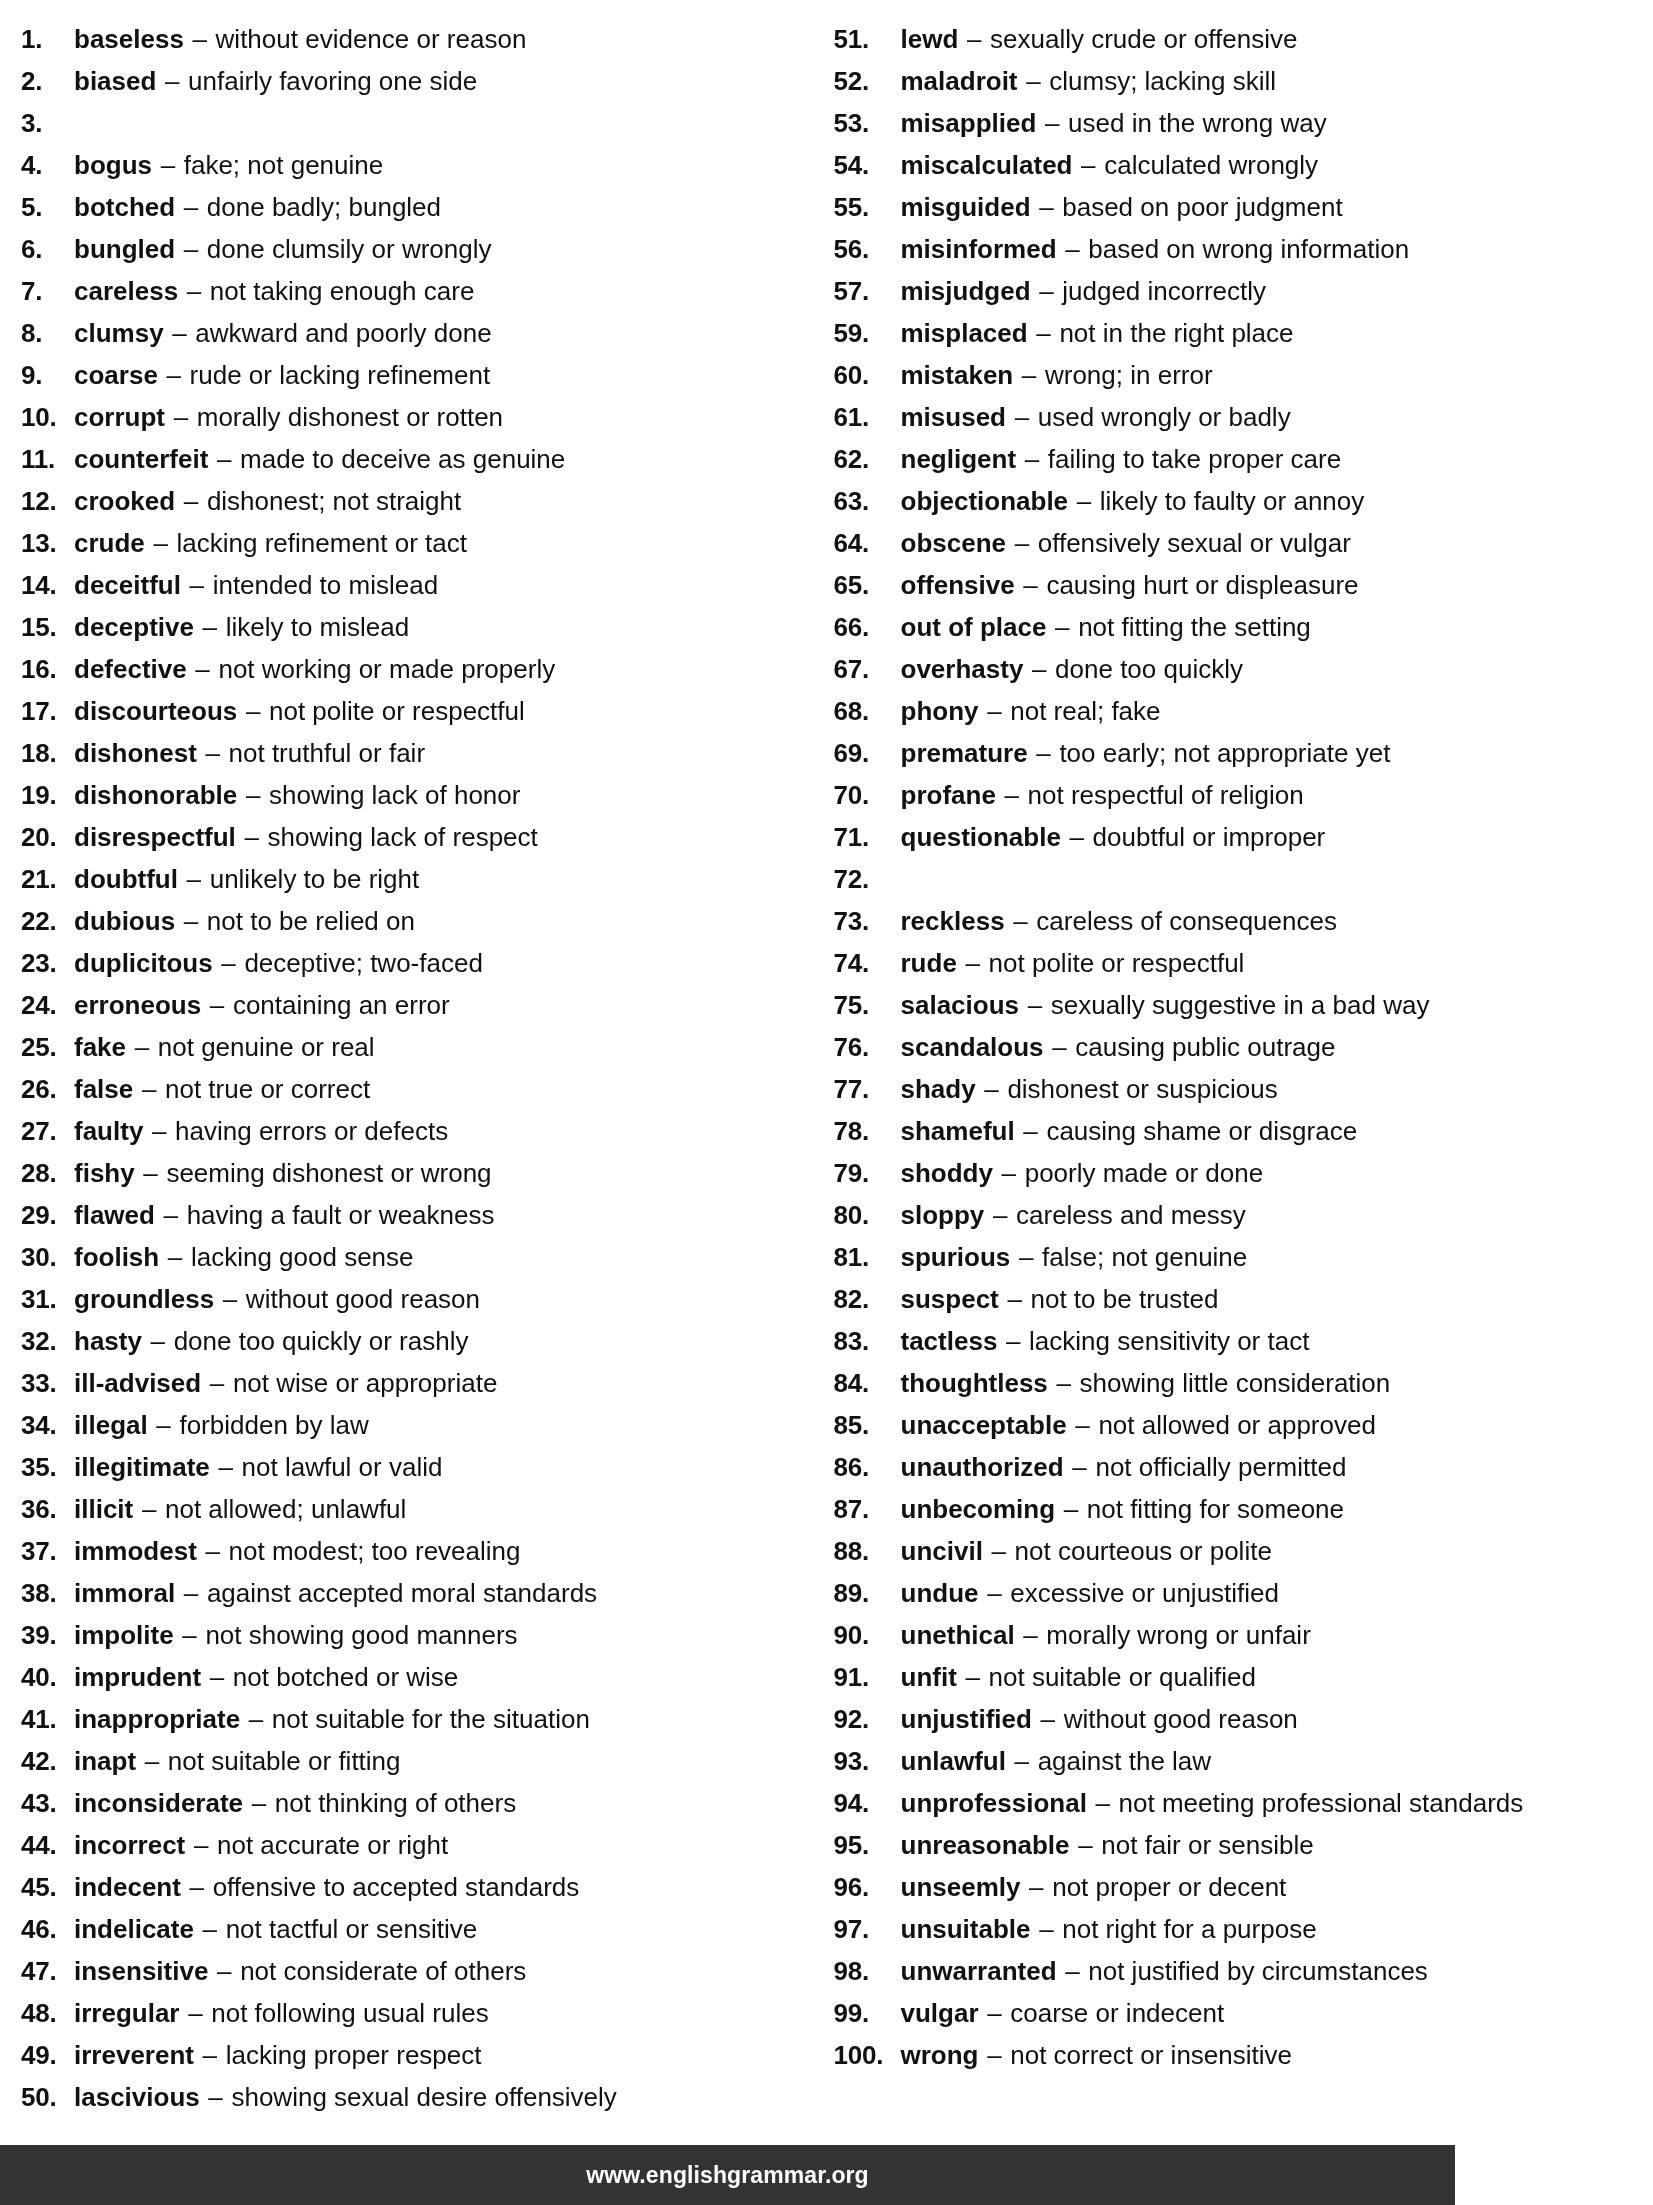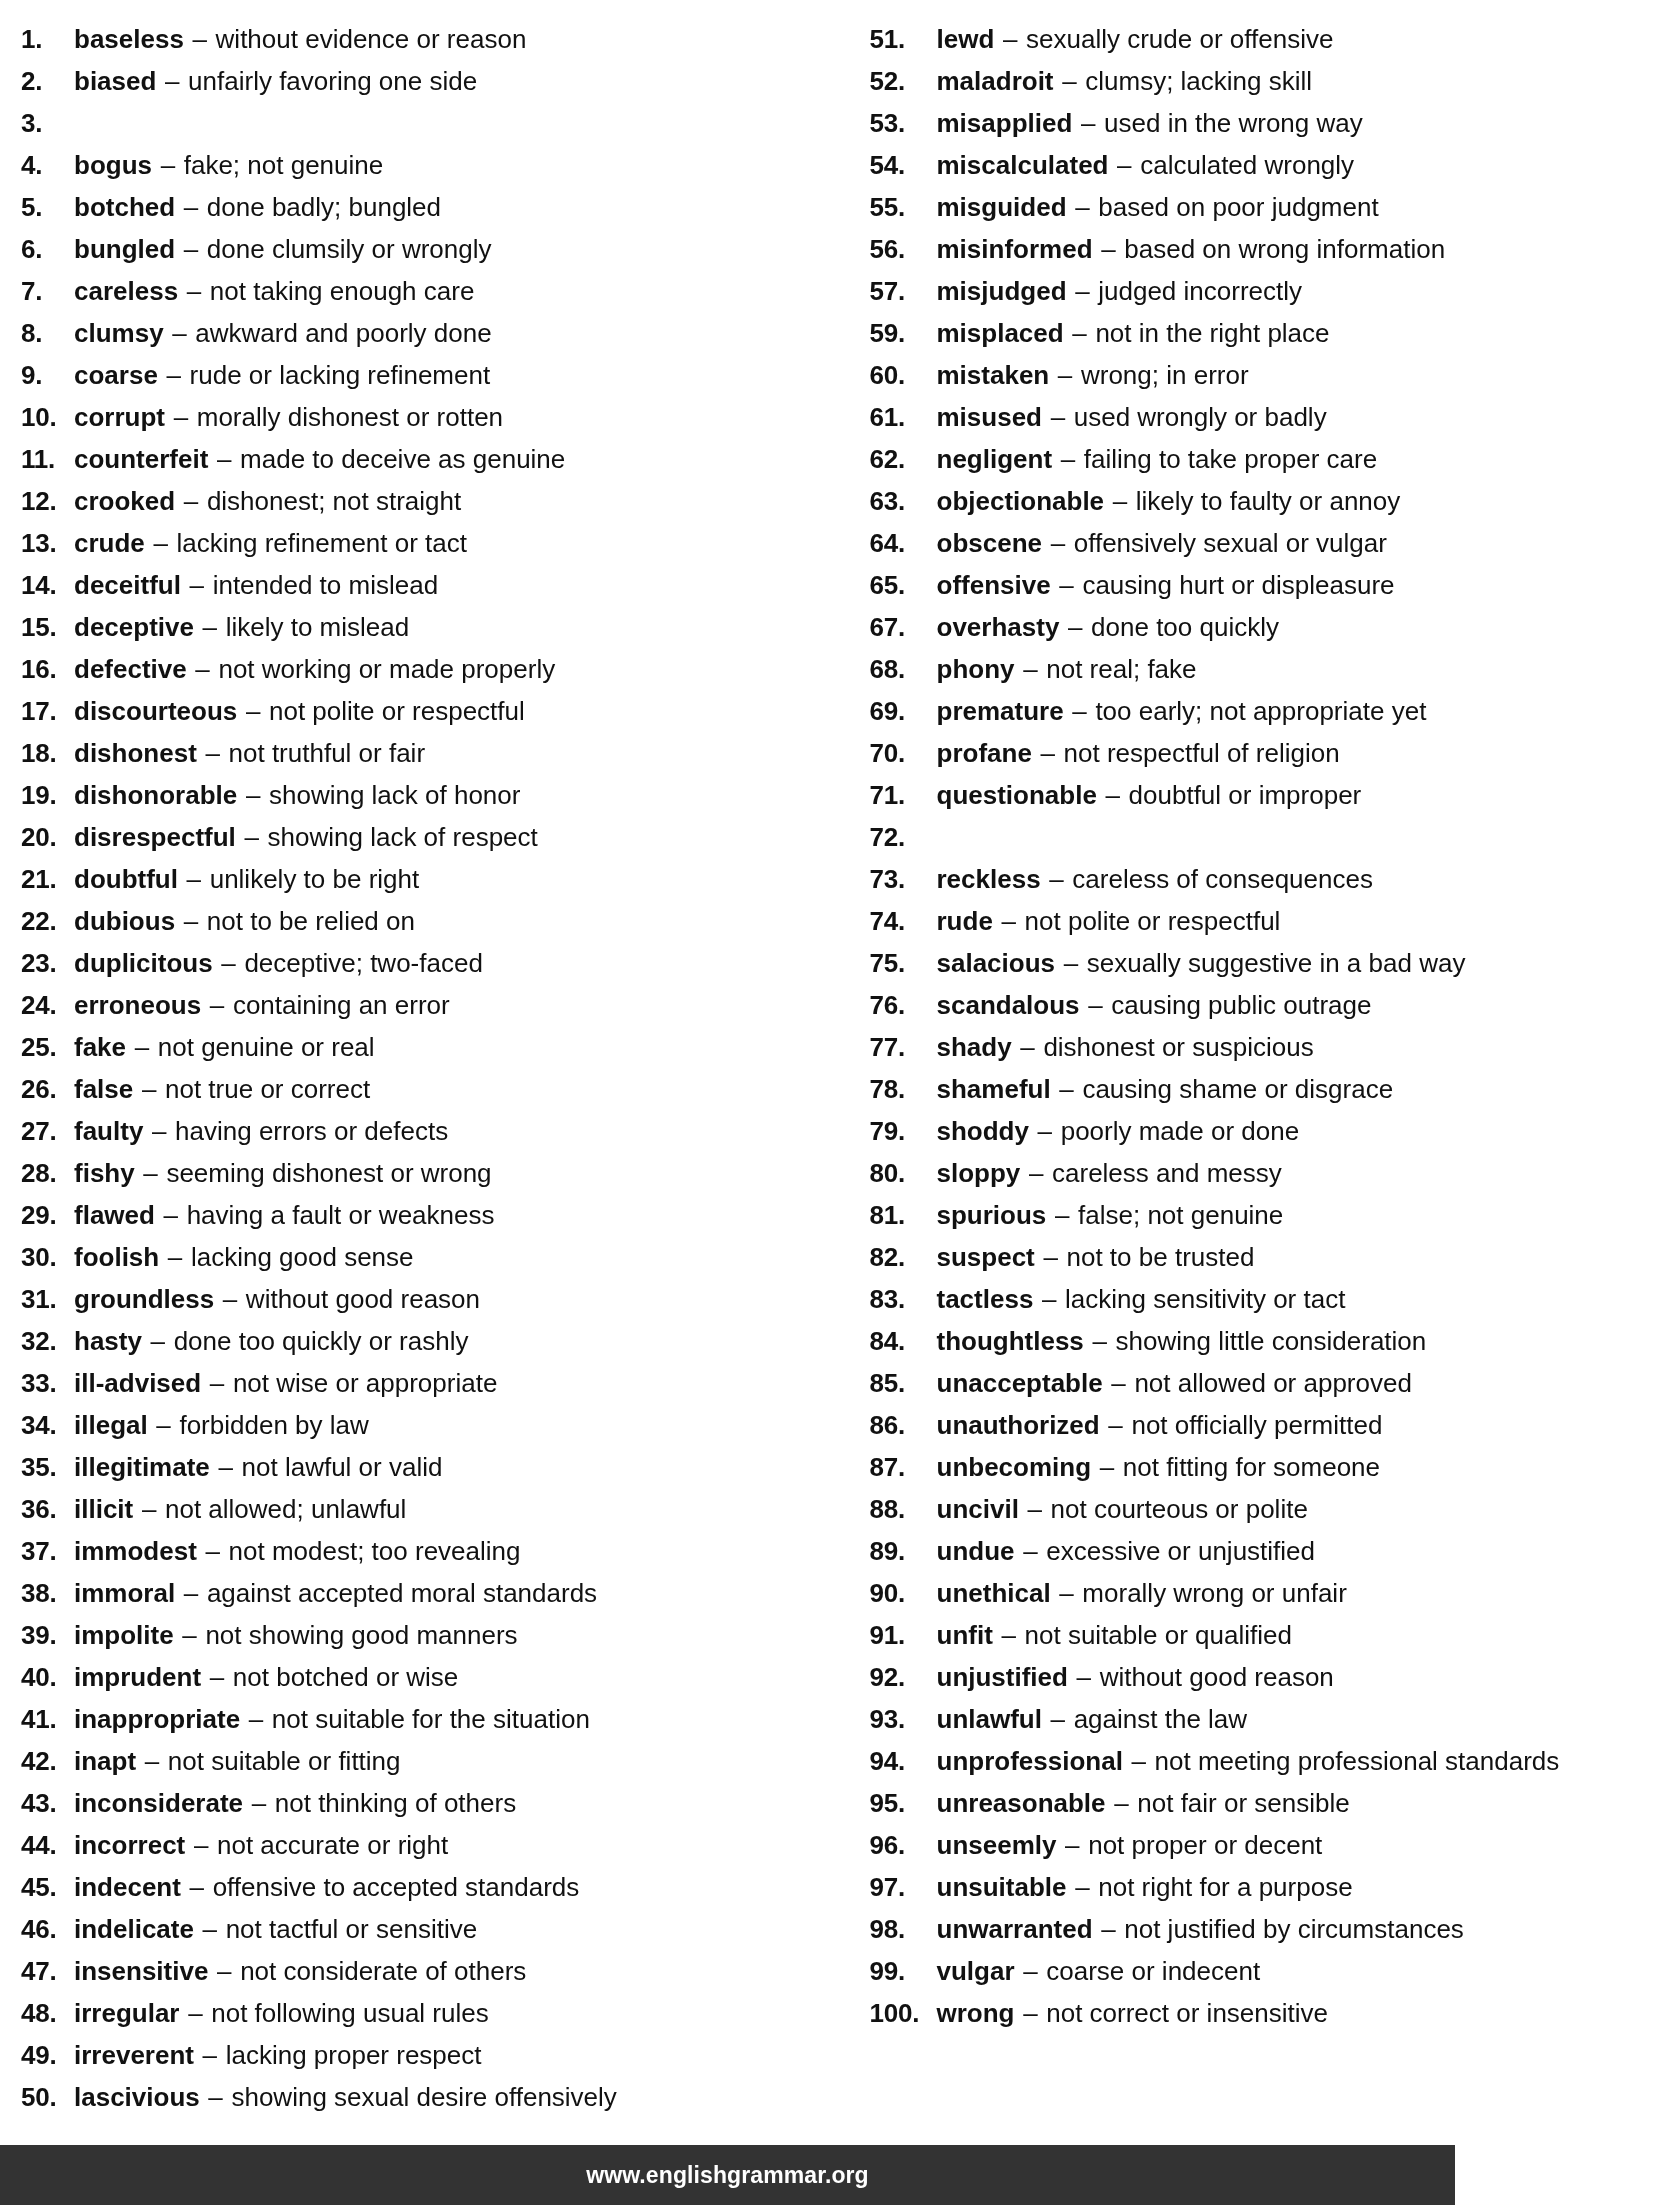--- a/index.html
+++ b/index.html
@@ -50,21 +50,20 @@
   li.item .num {
     width: 53px;
     flex: 0 0 53px;
     font-weight: bold;
     text-align: left;
     letter-spacing: -0.2px;
   }
   .col.right li.item .num {
     width: 67px;
     flex: 0 0 67px;
-    margin-left: 36px;
   }
   li.item .term {
     font-weight: bold;
   }
   li.item .dash {
     font-weight: normal;
     padding: 0 1.4px;
   }
   li.item .def {
     font-weight: normal;
@@ -345,20 +344,24 @@
             <span class="num">63.</span>
             <span><span class="term">objectionable</span> <span class="dash">–</span> <span class="def">likely to faulty or annoy</span></span>
           </li>
           <li class="item">
             <span class="num">64.</span>
             <span><span class="term">obscene</span> <span class="dash">–</span> <span class="def">offensively sexual or vulgar</span></span>
           </li>
           <li class="item">
             <span class="num">65.</span>
             <span><span class="term">offensive</span> <span class="dash">–</span> <span class="def">causing hurt or displeasure</span></span>
+          </li>
+          <li class="item">
+            <span class="num">66.</span>
+            <span><span class="term">out of place</span> <span class="dash">–</span> <span class="def">not fitting the setting</span></span>
           </li>
           <li class="item">
             <span class="num">67.</span>
             <span><span class="term">overhasty</span> <span class="dash">–</span> <span class="def">done too quickly</span></span>
           </li>
           <li class="item">
             <span class="num">68.</span>
             <span><span class="term">phony</span> <span class="dash">–</span> <span class="def">not real; fake</span></span>
           </li>
           <li class="item">

